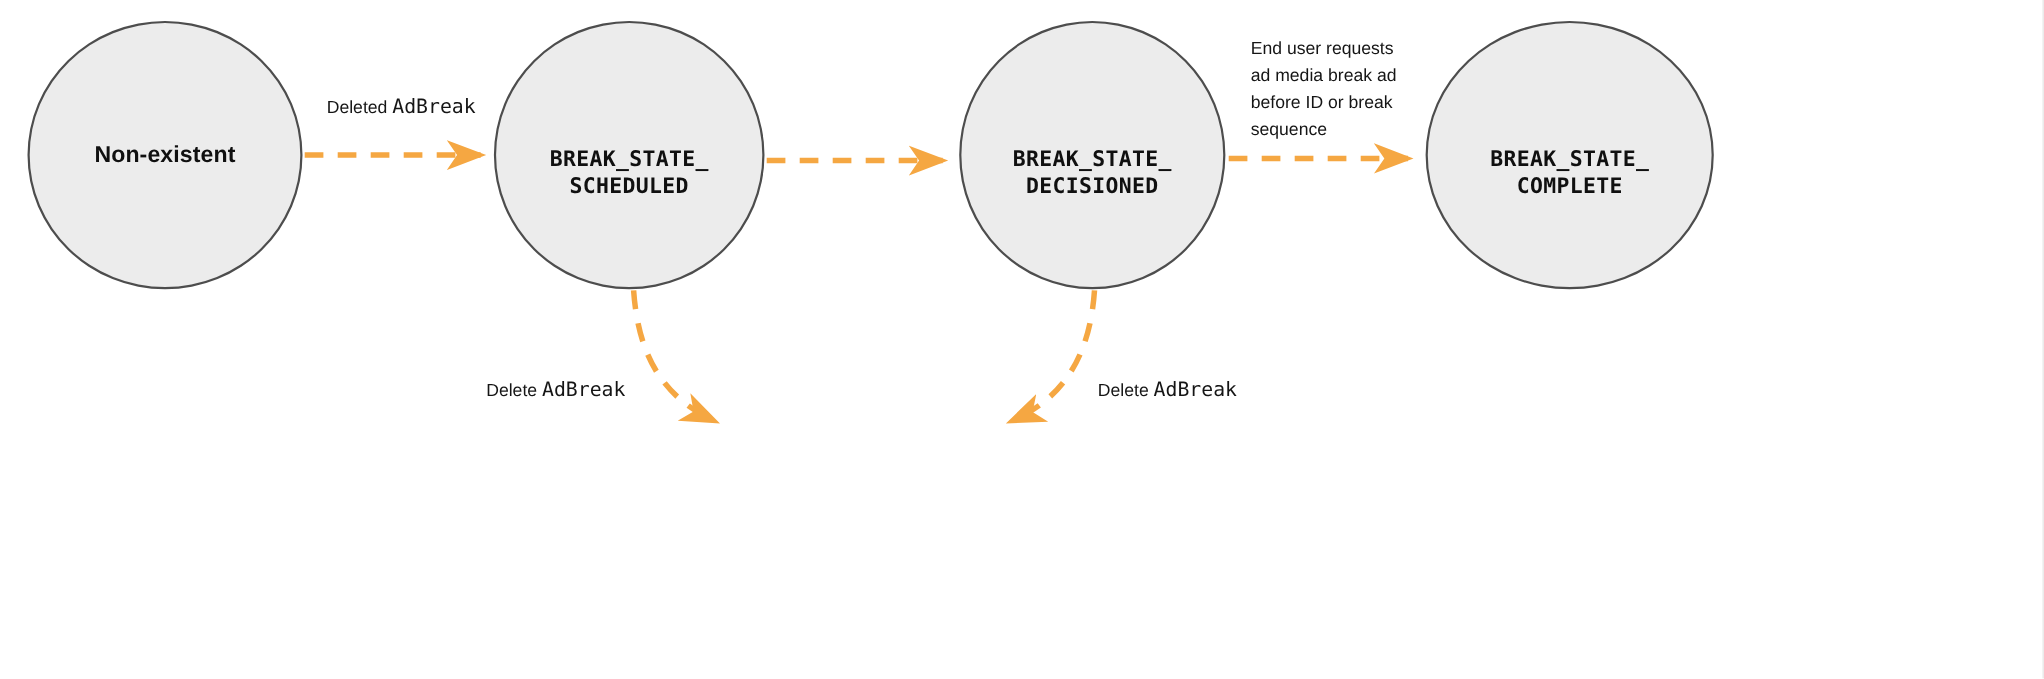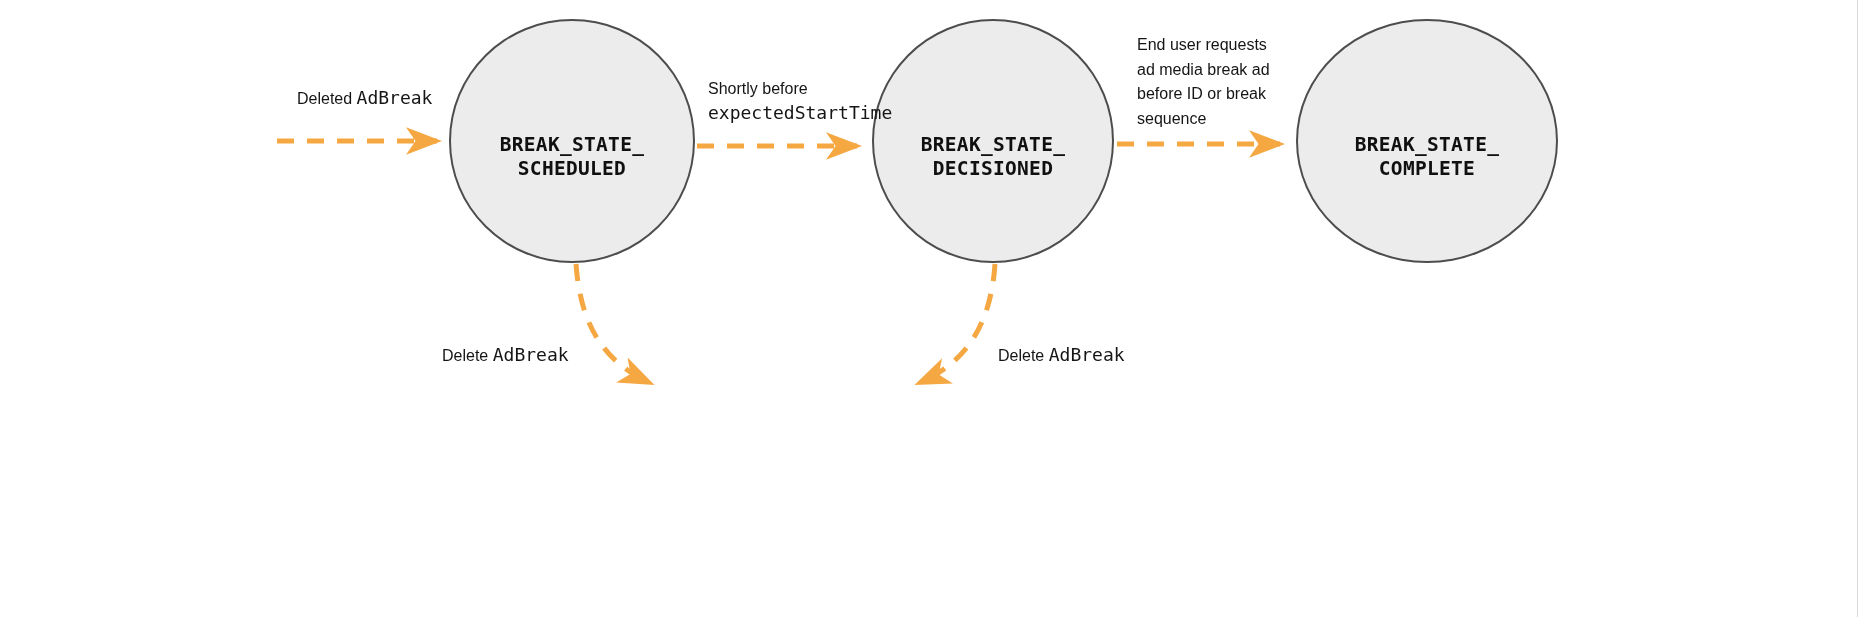--- a/index.html
+++ b/index.html
@@ -98,20 +98,23 @@
 
     <path d="M 697 146 L 857 146" fill="none" stroke="#f5a742" stroke-width="5" stroke-dasharray="17 13" stroke-linecap="butt" marker-end="url(#arrowhead)"></path>
 
     <path d="M 1117 144 L 1280 144" fill="none" stroke="#f5a742" stroke-width="5" stroke-dasharray="17 13" stroke-linecap="butt" marker-end="url(#arrowhead)"></path>
 
     <path d="M 576 264 C 580 320 600 360 650 383" fill="none" stroke="#f5a742" stroke-width="5" stroke-dasharray="17 13" stroke-linecap="butt" marker-end="url(#arrowhead)"></path>
 
     <path d="M 995 264 C 991 322 968 362 919 383" fill="none" stroke="#f5a742" stroke-width="5" stroke-dasharray="17 13" stroke-linecap="butt" marker-end="url(#arrowhead)"></path>
   </svg>
 
+  <div class="state-node" style="left:25px; top:19px; width:250px; height:244px;">
+    <span class="node-label prose">Non-existent</span>
+  </div>
 
   <div class="state-node" style="left:449px; top:19px; width:246px; height:244px;">
     <span class="node-label code">BREAK_STATE_
 SCHEDULED</span>
   </div>
 
   <div class="state-node" style="left:872px; top:19px; width:242px; height:244px;">
     <span class="node-label code">BREAK_STATE_
 DECISIONED</span>
   </div>
@@ -119,24 +122,20 @@
   <div class="state-node" style="left:1296px; top:19px; width:262px; height:244px;">
     <span class="node-label code">BREAK_STATE_
 COMPLETE</span>
   </div>
 
 
   <div class="edge-label" style="left:297px; top:86px;">
       <span class="line"><span class="txt">Deleted </span><span class="mono">AdBreak</span></span>
     </div>
 
-  <div class="edge-label" style="left:708px; top:76px;">
-      <span class="line"><span class="txt">Shortly before</span></span>
-      <span class="line"><span class="mono">expectedStartTime</span></span>
-    </div>
 
   <div class="edge-label" style="left:1137px; top:32px;">
       <span class="line"><span class="txt">End user requests</span></span>
       <span class="line"><span class="txt">ad media break ad</span></span>
       <span class="line"><span class="txt">before ID or break</span></span>
       <span class="line"><span class="txt">sequence</span></span>
     </div>
 
   <div class="edge-label" style="left:442px; top:343px;">
       <span class="line"><span class="txt">Delete </span><span class="mono">AdBreak</span></span>

